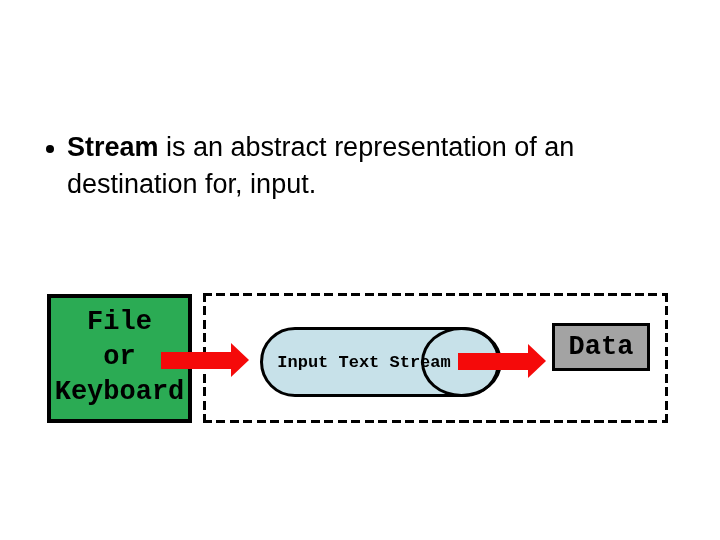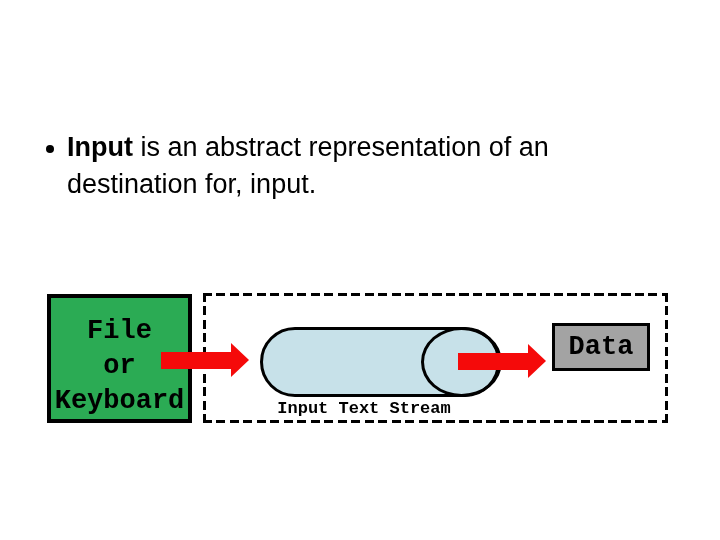--- a/index.html
+++ b/index.html
@@ -46,21 +46,21 @@
 
   .file-box {
     position: absolute;
     left: 47px;
     top: 294px;
     width: 145px;
     height: 129px;
     box-sizing: border-box;
     border: 4px solid #000000;
     background: #2BAB54;
-    padding-top: 16px;
+    padding-top: 7px;
     text-align: center;
   }
   .file-box .box-line {
     font-size: 27px;
     line-height: 35px;
     font-weight: bold;
     color: #000000;
   }
 
   .stream-boundary {
@@ -113,21 +113,20 @@
     top: 327px;
     width: 200px;
     height: 70px;
     display: flex;
     align-items: center;
     justify-content: center;
     font-size: 17px;
     font-weight: bold;
     color: #000000;
     white-space: nowrap;
-    margin-top: 46px;
   }
 
   .arrow-shaft {
     position: absolute;
     height: 17px;
     width: 70px;
     background: #F50A0A;
   }
   .arrow-head {
     position: absolute;
@@ -161,21 +160,21 @@
     color: #000000;
   }
 </style>
 </head>
 <body>
 
 <div class="slide">
 
   <div class="bullet-marker"></div>
   <div class="bullet-text">
-    <div class="line"><span class="bold-term">Input</span><span> is an abstract representation of an</span></div>
+    <div class="line"><span class="bold-term">Stream</span><span> is an abstract representation of an</span></div>
     <div class="line">destination for, input.</div>
   </div>
 
   <div class="diagram">
 
     <div class="stream-boundary">
       <div class="dash-top"></div>
       <div class="dash-bottom"></div>
       <div class="dash-left"></div>
       <div class="dash-right"></div>

